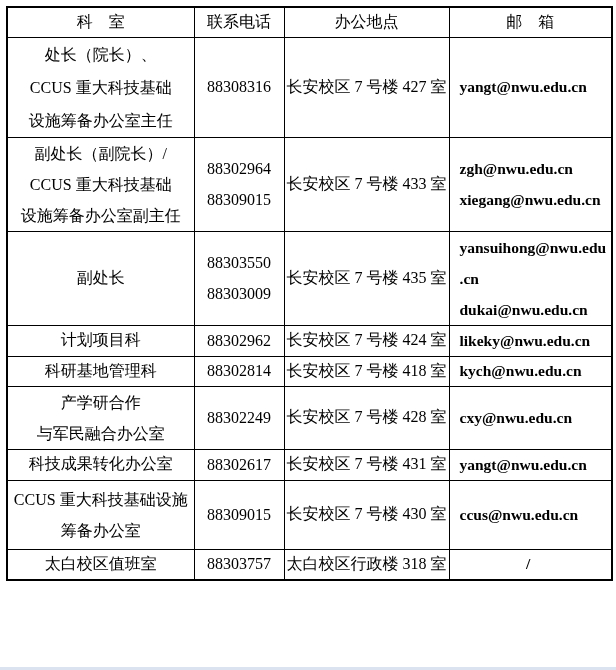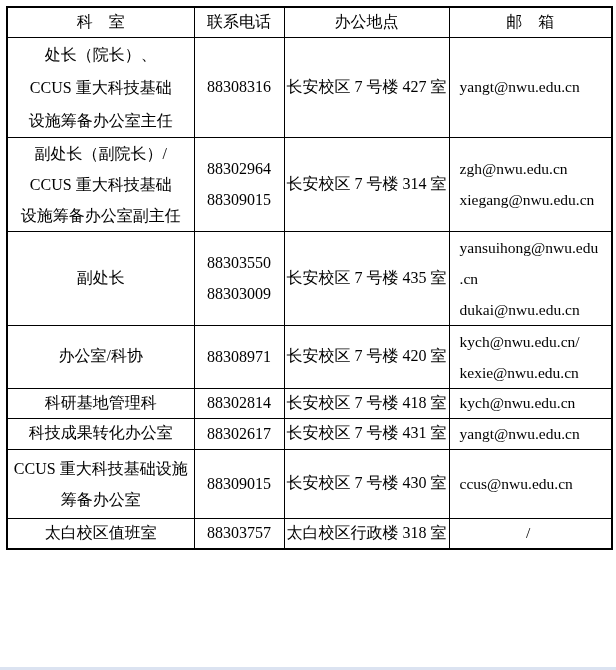--- a/index.html
+++ b/index.html
@@ -21,21 +21,21 @@
     text-align: center;
     vertical-align: middle;
     font-size: 16px;
     font-weight: normal;
     overflow: hidden;
     padding: 0;
   }
   thead th { height: 30px; font-size: 16px; }
   .ln { line-height: 31px; }
   .r1 .ln { line-height: 33px; }
-  td.email { text-align: left; padding-left: 10px; padding-right: 4px; font-size: 15.5px; }
+  td.email { text-align: left; padding-left: 10px; padding-right: 4px; font-size: 15.5px; font-weight: bold; }
   td.email.center { text-align: center; padding-left: 0; }
   .edge { position: absolute; left: 0; right: 0; bottom: 0; height: 3px; }
 </style>
 </head>
 <body>
 
 <div class="page">
   <table class="contact">
     <colgroup>
       <col style="width:187px">
@@ -65,53 +65,59 @@
       <tr style="height:92px">
         <td>
           <div class="ln">副处长（副院长）/</div>
           <div class="ln">CCUS 重大科技基础</div>
           <div class="ln">设施筹备办公室副主任</div>
         </td>
         <td>
           <div class="ln">88302964</div>
           <div class="ln">88309015</div>
         </td>
-        <td>长安校区 7 号楼 314 室</td>
+        <td>长安校区 7 号楼 433 室</td>
         <td class="email">
           <div class="ln">zgh@nwu.edu.cn</div>
           <div class="ln">xiegang@nwu.edu.cn</div>
         </td>
       </tr>
       <tr style="height:89px">
         <td>副处长</td>
         <td>
           <div class="ln">88303550</div>
           <div class="ln">88303009</div>
         </td>
         <td>长安校区 7 号楼 435 室</td>
         <td class="email">
           <div class="ln">yansuihong@nwu.edu</div>
           <div class="ln">.cn</div>
           <div class="ln">dukai@nwu.edu.cn</div>
         </td>
       </tr>
-      <tr style="height:59px">
-        <td>办公室/科协</td>
-        <td>88308971</td>
-        <td>长安校区 7 号楼 420 室</td>
-        <td class="email">
-          <div class="ln">kych@nwu.edu.cn/</div>
-          <div class="ln">kexie@nwu.edu.cn</div>
-        </td>
+      <tr style="height:31px">
+        <td>计划项目科</td>
+        <td>88302962</td>
+        <td>长安校区 7 号楼 424 室</td>
+        <td class="email">likeky@nwu.edu.cn</td>
       </tr>
       <tr style="height:30px">
         <td>科研基地管理科</td>
         <td>88302814</td>
         <td>长安校区 7 号楼 418 室</td>
         <td class="email">kych@nwu.edu.cn</td>
+      </tr>
+      <tr style="height:62px">
+        <td>
+          <div class="ln">产学研合作</div>
+          <div class="ln">与军民融合办公室</div>
+        </td>
+        <td>88302249</td>
+        <td>长安校区 7 号楼 428 室</td>
+        <td class="email">cxy@nwu.edu.cn</td>
       </tr>
       <tr style="height:31px">
         <td>科技成果转化办公室</td>
         <td>88302617</td>
         <td>长安校区 7 号楼 431 室</td>
         <td class="email">yangt@nwu.edu.cn</td>
       </tr>
       <tr style="height:69px">
         <td>
           <div class="ln">CCUS 重大科技基础设施</div>

